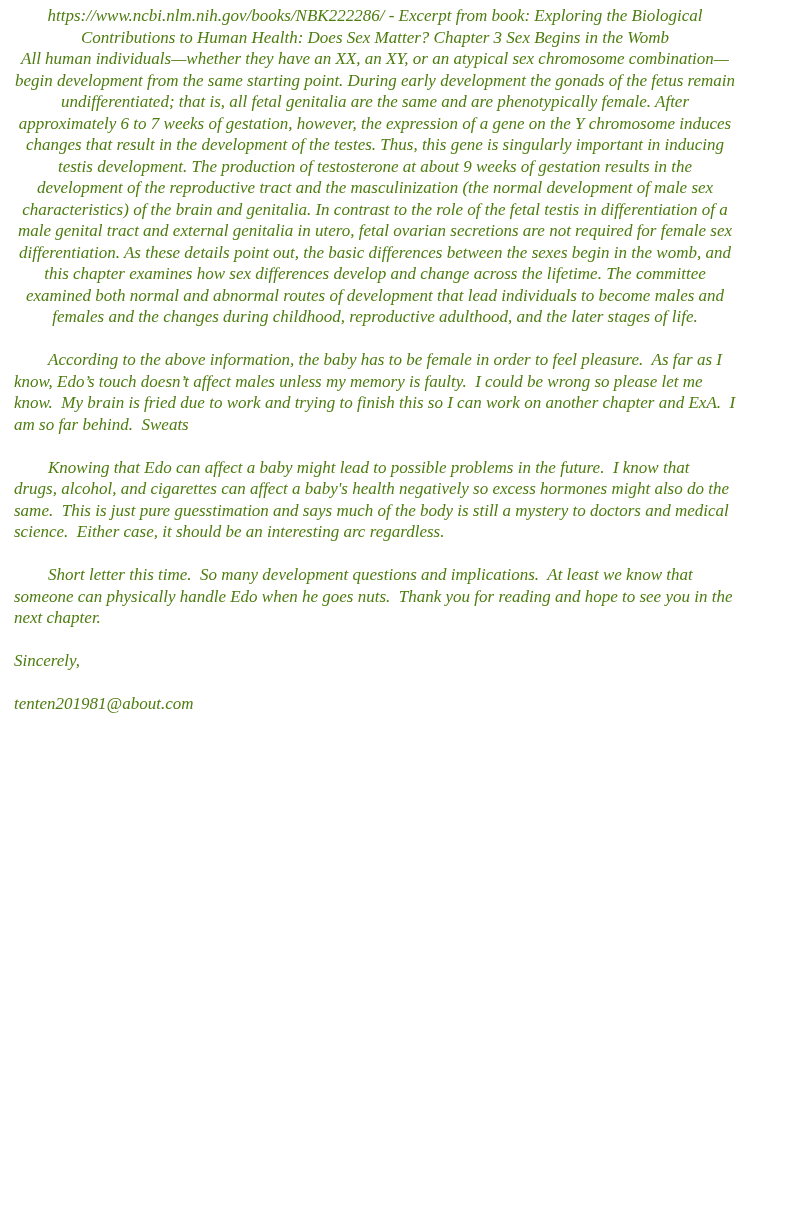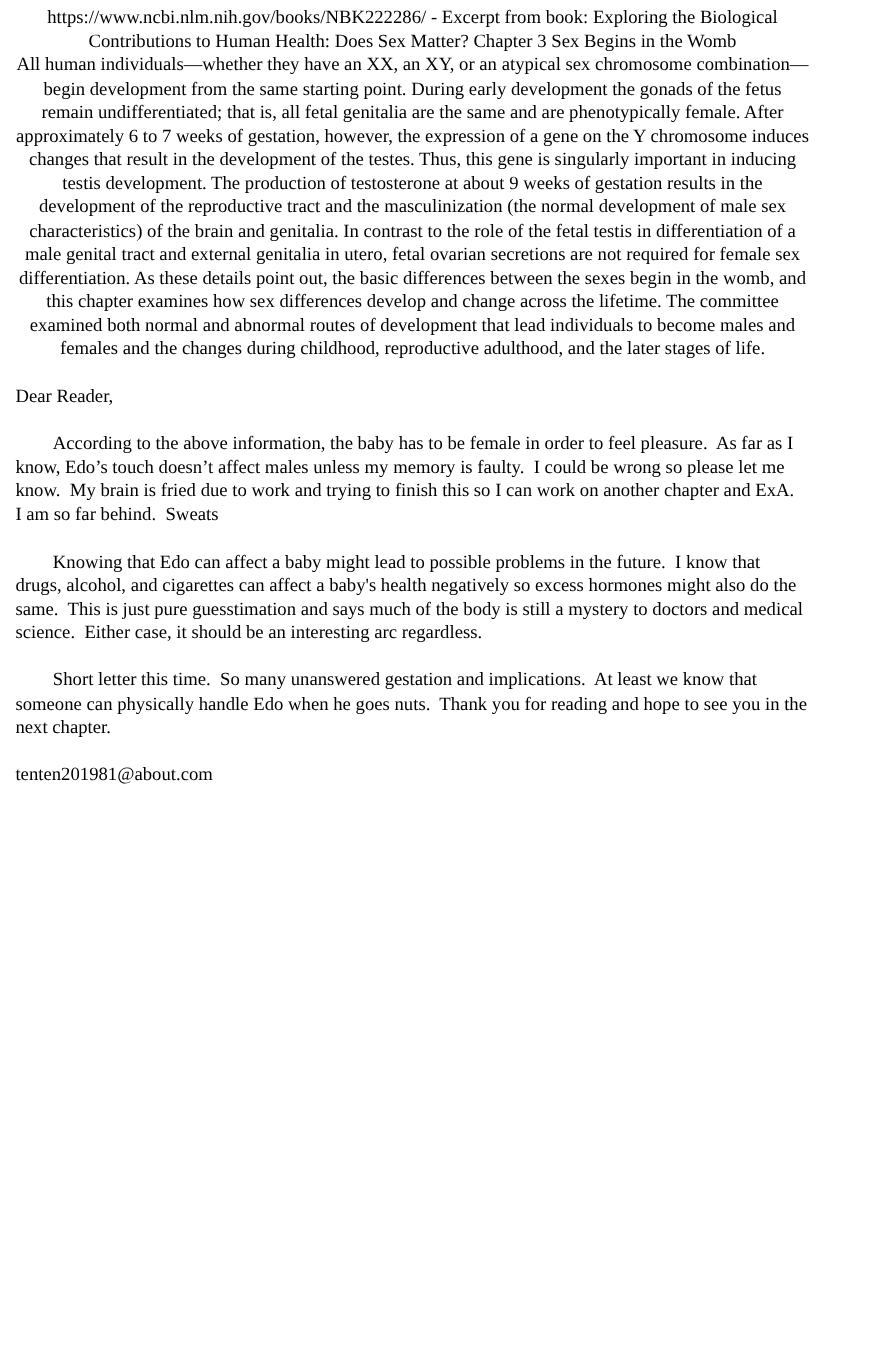--- a/index.html
+++ b/index.html
@@ -6,24 +6,25 @@
     margin: 0;
     padding: 0;
     background: #ffffff;
   }
   .page {
     width: 750px;
     min-height: 1224px;
     box-sizing: border-box;
     padding: 5px 14px 20px 14px;
     background: #ffffff;
-    color: #000000;
+    color: #4d7c0f;
     font-family: "Liberation Serif", "DejaVu Serif", serif;
     font-size: 17px;
     line-height: 21.5px;
+    font-style: italic;
   }
   .page p {
     margin: 0;
     white-space: pre-wrap; 
   }
   .centered {
     text-align: center;
   }
   .gap-after {
     margin-bottom: 21.5px !important; 
@@ -34,25 +35,25 @@
 </style>
 </head>
 <body>
 
 <div class="page">
 
   <p class="centered">https://www.ncbi.nlm.nih.gov/books/NBK222286/ - Excerpt from book: Exploring the Biological Contributions to Human Health: Does Sex Matter? Chapter 3 Sex Begins in the Womb</p>
 
   <p class="centered gap-after">All human individuals—whether they have an XX, an XY, or an atypical sex chromosome combination—begin development from the same starting point. During early development the gonads of the fetus remain undifferentiated; that is, all fetal genitalia are the same and are phenotypically female. After approximately 6 to 7 weeks of gestation, however, the expression of a gene on the Y chromosome induces changes that result in the development of the testes. Thus, this gene is singularly important in inducing testis development. The production of testosterone at about 9 weeks of gestation results in the development of the reproductive tract and the masculinization (the normal development of male sex characteristics) of the brain and genitalia. In contrast to the role of the fetal testis in differentiation of a male genital tract and external genitalia in utero, fetal ovarian secretions are not required for female sex differentiation. As these details point out, the basic differences between the sexes begin in the womb, and this chapter examines how sex differences develop and change across the lifetime. The committee examined both normal and abnormal routes of development that lead individuals to become males and females and the changes during childhood, reproductive adulthood, and the later stages of life.</p>
 
-  <p class="gap-after">Dear Reader,</p>
 
   <p class="body-para gap-after">According to the above information, the baby has to be female in order to feel pleasure.  As far as I know, Edo’s touch doesn’t affect males unless my memory is faulty.  I could be wrong so please let me know.  My brain is fried due to work and trying to finish this so I can work on another chapter and ExA.  I am so far behind.  Sweats</p>
 
   <p class="body-para gap-after">Knowing that Edo can affect a baby might lead to possible problems in the future.  I know that drugs, alcohol, and cigarettes can affect a baby's health negatively so excess hormones might also do the same.  This is just pure guesstimation and says much of the body is still a mystery to doctors and medical science.  Either case, it should be an interesting arc regardless.</p>
 
-  <p class="body-para gap-after">Short letter this time.  So many unanswered gestation and implications.  At least we know that someone can physically handle Edo when he goes nuts.  Thank you for reading and hope to see you in the next chapter.</p>
+  <p class="body-para gap-after">Short letter this time.  So many development questions and implications.  At least we know that someone can physically handle Edo when he goes nuts.  Thank you for reading and hope to see you in the next chapter.</p>
 
+  <p class="gap-after">Sincerely,</p>
 
 
   <p>tenten201981@about.com</p>
 
 </div>
 
 </body></html>

